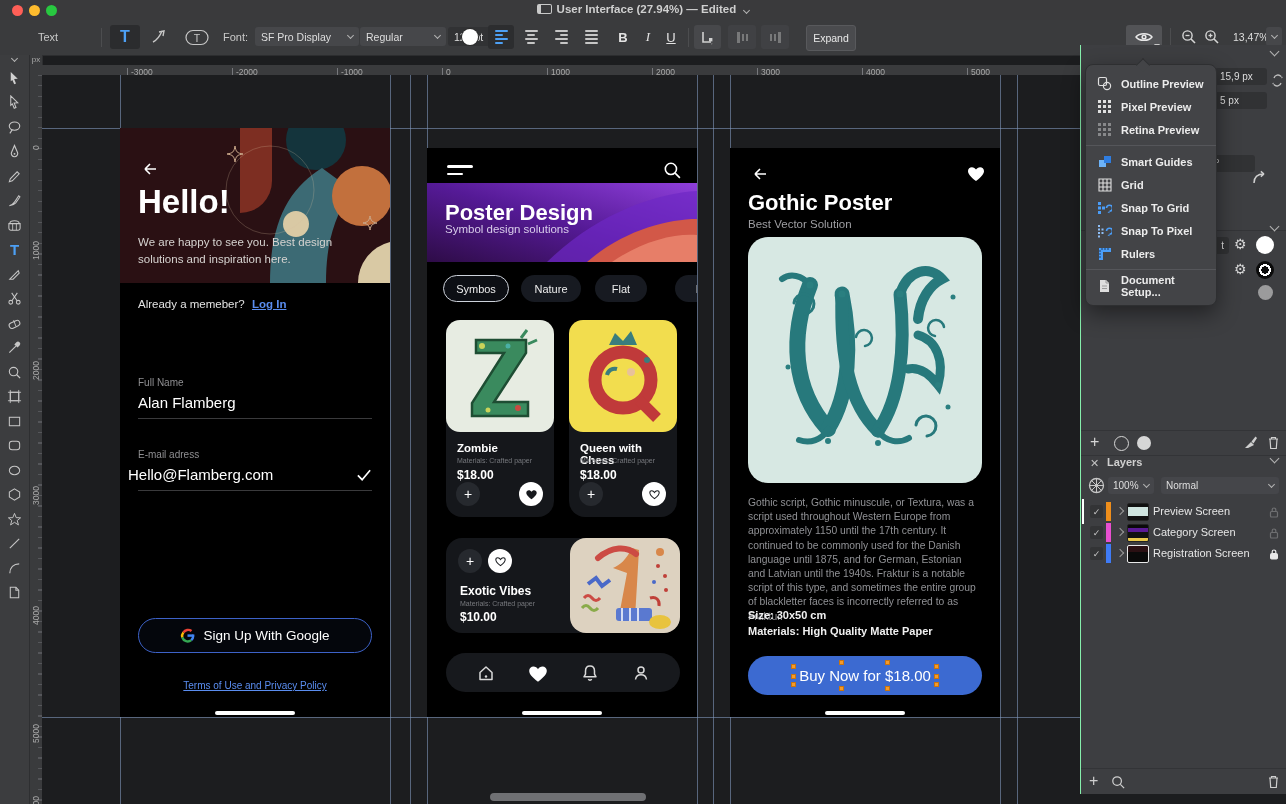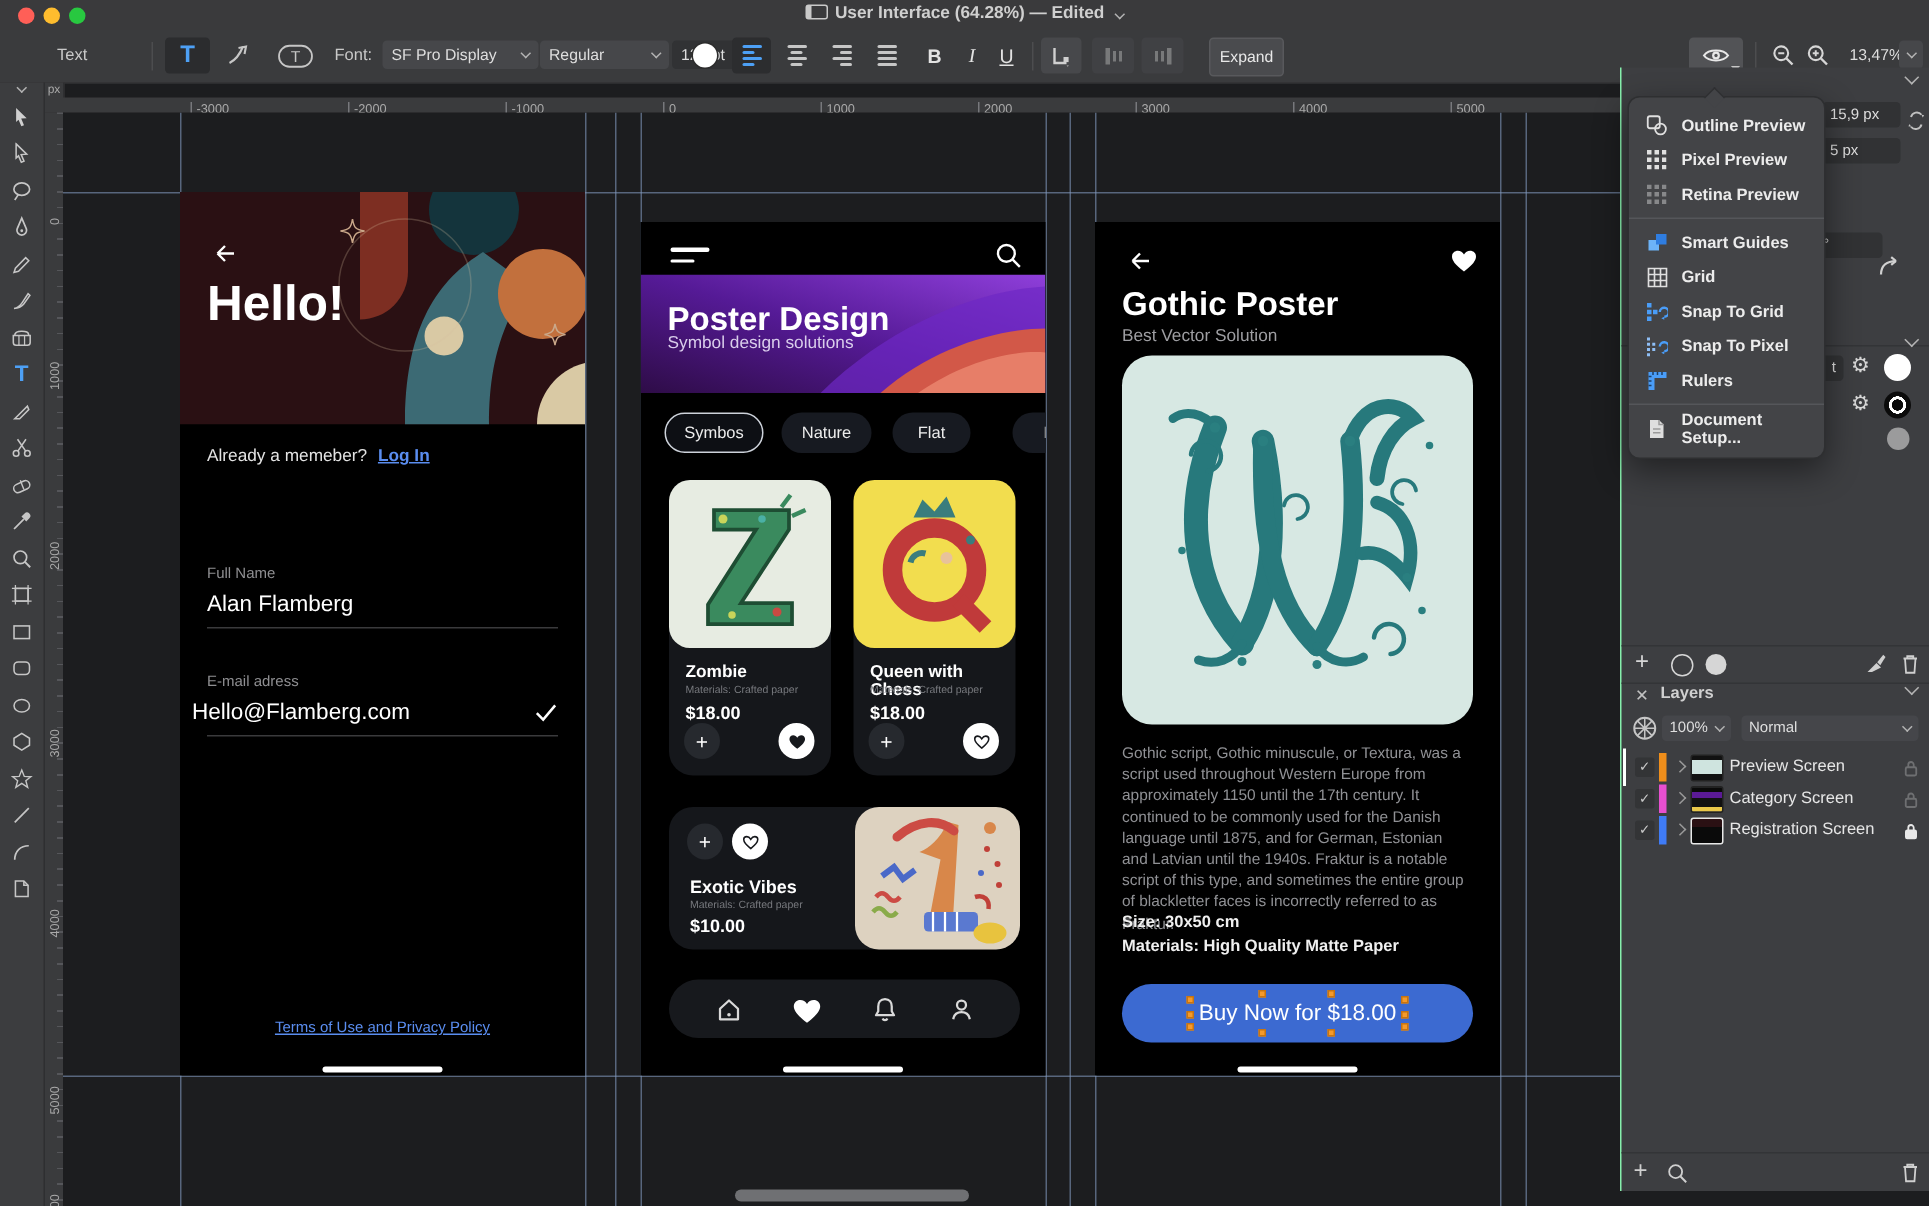--- a/index.html
+++ b/index.html
@@ -91,21 +91,21 @@
 </head>
 <body>
 
 <div id="app">
 
   <div class="titlebar">
     <span class="tl" style="left:12px;background:#ff5f57;"></span>
     <span class="tl" style="left:29px;background:#febc2e;"></span>
     <span class="tl" style="left:46px;background:#28c840;"></span>
     <div class="wintitle">
-      <span style="display:inline-block;width:10px;height:8px;border:1.2px solid #c9c9c9;border-radius:2px;vertical-align:-1px;margin-right:5px;border-left-width:4px;"></span><span>User Interface (64.28%) — Edited</span>
+      <span style="display:inline-block;width:10px;height:8px;border:1.2px solid #c9c9c9;border-radius:2px;vertical-align:-1px;margin-right:5px;border-left-width:4px;"></span><span>User Interface (27.94%) — Edited</span>
       <span class="chev sm" style="margin-left:5px;"></span>
     </div>
   </div>
 
   <div class="toolbar">
     <span class="tlabel abs" style="left:38px;top:11px;">Text</span>
     <span class="vsep" style="left:101px;"></span>
 
     <div class="tbtn" style="left:110px;width:30px;background:#2b2c2e;">
       <span style="color:#4da0f5;font-size:16px;font-weight:700;">T</span>
@@ -414,33 +414,44 @@
         <path d="M238 155 a42 42 0 0 1 32 -41 l0 41 Z" fill="#d9c9a4"></path>
         <circle cx="176" cy="96" r="13" fill="#d9c9a4"></circle>
         <circle cx="150" cy="62" r="44" fill="none" stroke="rgba(214,192,160,0.25)" stroke-width="1"></circle>
         <path d="M115 18 C116 24 117 25 123 26 C117 27 116 28 115 34 C114 28 113 27 107 26 C113 25 114 24 115 18 Z" fill="none" stroke="#caa88a" stroke-width="1"></path>
         <path d="M250 88 C251 93 252 94 257 95 C252 96 251 97 250 102 C249 97 248 96 243 95 C248 94 249 93 250 88 Z" fill="none" stroke="#caa88a" stroke-width="1"></path>
       </svg>
       <svg width="16" height="16" viewBox="0 0 16 16" style="position:absolute;left:22px;top:33px;">
         <path d="M14 8 H3 M3 8 L8 3 M3 8 L8 13" stroke="#fff" stroke-width="1.6" fill="none"></path>
       </svg>
       <div class="abs" style="left:18px;top:55px;font-size:33px;font-weight:700;color:#fff;">Hello!</div>
+      <div class="abs" style="left:18px;top:106px;width:230px;font-size:11.5px;line-height:1.45;color:#d6d3d0;">We are happy to see you. Best design solutions and inspiration here.</div>
       <div class="abs" style="left:18px;top:170px;font-size:11.5px;color:#e3e3e3;">
         <span>Already a memeber?</span>
         <a style="color:#5a8df0;text-decoration:underline;font-weight:700;margin-left:4px;">Log In</a>
       </div>
       <div class="abs ph-label" style="left:18px;top:249px;">Full Name</div>
       <div class="abs" style="left:18px;top:266px;font-size:15px;color:#fff;">Alan Flamberg</div>
       <div class="ph-under" style="top:290px;"></div>
       <div class="abs ph-label" style="left:18px;top:321px;">E-mail adress</div>
       <div class="abs" style="left:8px;top:338px;font-size:15px;color:#fff;">Hello@Flamberg.com</div>
       <svg width="16" height="14" viewBox="0 0 17 14" style="position:absolute;left:236px;top:340px;">
         <path d="M2 7.5 L6.5 12 L15 2" stroke="#fff" stroke-width="1.8" fill="none"></path>
       </svg>
       <div class="ph-under" style="top:362px;"></div>
+      <div class="pill-btn" style="top:490px;height:35px;background:#04060c;border:1.5px solid #3d62c8;box-sizing:border-box;">
+        <svg width="15" height="15" viewBox="0 0 16 16" style="margin-right:8px;">
+          <path d="M3.6 4.8 A6 6 0 0 1 12.3 3.2" stroke="#ea4335" stroke-width="2.6" fill="none"></path>
+          <path d="M2.4 10.1 A6 6 0 0 1 3.6 4.8" stroke="#fbbc05" stroke-width="2.6" fill="none"></path>
+          <path d="M12 12.9 A6 6 0 0 1 2.4 10.1" stroke="#34a853" stroke-width="2.6" fill="none"></path>
+          <path d="M13.9 7 A6 6 0 0 1 12 12.9" stroke="#4285f4" stroke-width="2.6" fill="none"></path>
+          <rect x="8" y="6.8" width="6" height="2.6" fill="#4285f4"></rect>
+        </svg>
+        <span>Sign Up With Google</span>
+      </div>
       <div class="abs" style="left:0;top:552px;width:270px;text-align:center;font-size:10px;">
         <a style="color:#5a8df0;text-decoration:underline;">Terms of Use and Privacy Policy</a>
       </div>
       <div class="homebar" style="top:583px;"></div>
     </div>
 
     <div class="artboard" style="left:385px;top:73px;height:569px;">
       <div class="abs" style="left:20px;top:17px;">
         <div style="width:26px;height:2.5px;background:#fff;border-radius:2px;"></div>
         <div style="width:16px;height:2.5px;background:#fff;border-radius:2px;margin-top:5px;"></div>

